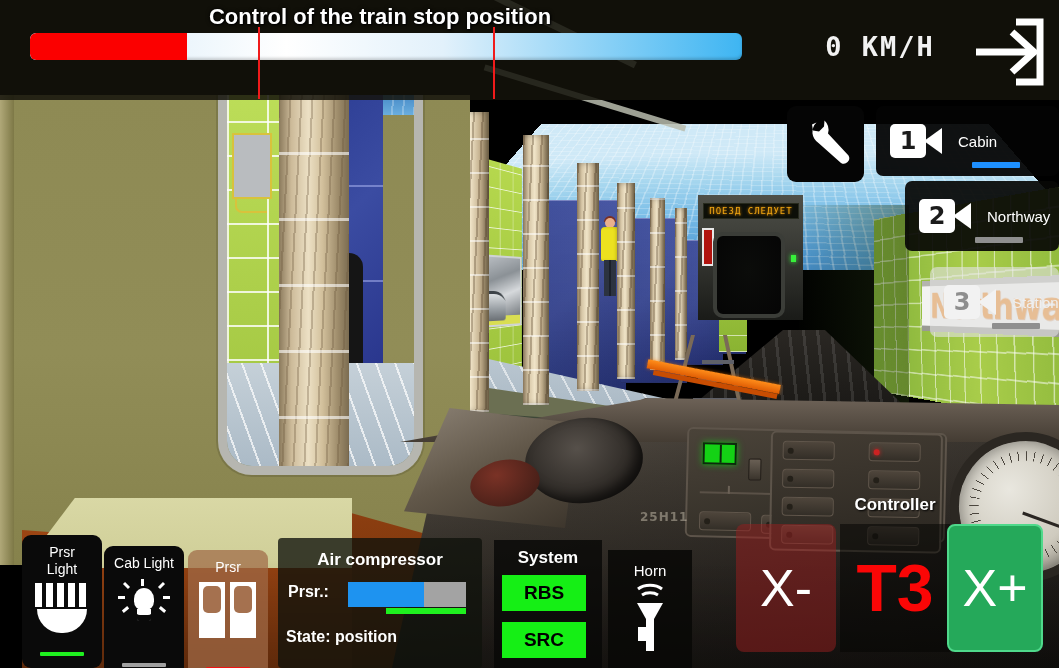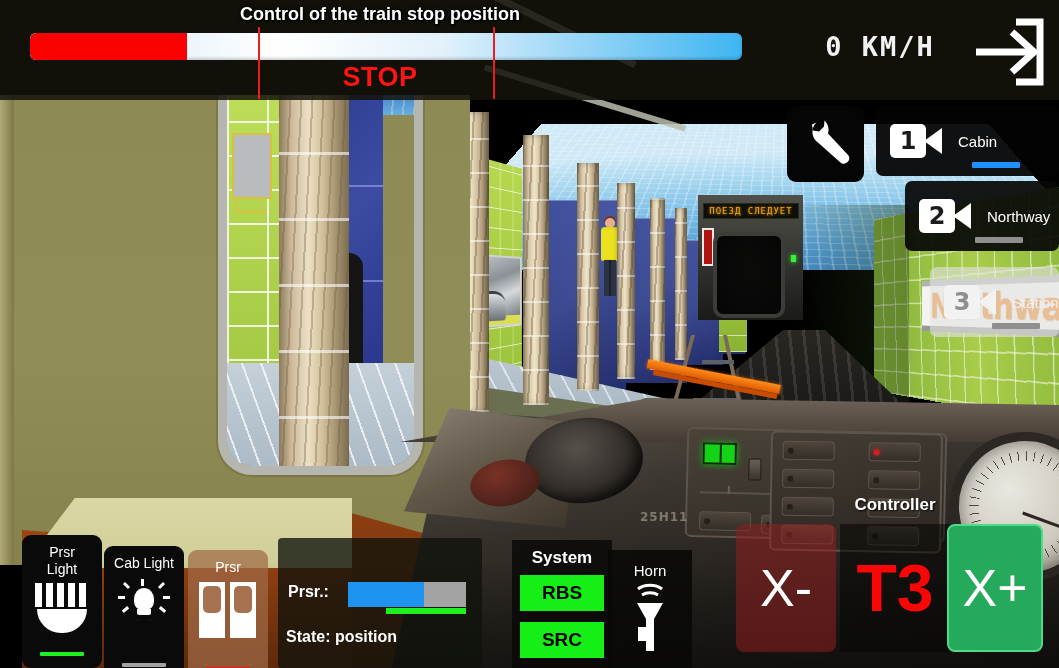--- a/index.html
+++ b/index.html
@@ -359,21 +359,21 @@
     font-size:12px; font-weight:bold; letter-spacing:1px;
   }
 
   
   .hud-top{
     position:absolute; left:0; top:0; width:1059px; height:100px;
     background: rgba(20,19,10,.86);
   }
   .hud-top-title{
     position:absolute; left:0; top:4px; width:760px; text-align:center;
-    color:#fff; font-size:18px; font-weight:bold;
+    color:#fff; font-size:22px; font-weight:bold;
     text-shadow: 0 0 4px rgba(0,0,0,.9), 1px 1px 2px #000;
   }
   .stopbar-wrap{ position:absolute; left:30px; top:33px; width:712px; height:27px; }
   .stopbar{
     position:absolute; inset:0; border-radius:6px; overflow:hidden;
     background: linear-gradient(90deg,#cfe7f7 0%, #ffffff 36%, #e2f1fb 58%, #3eb5f2 100%);
     box-shadow: inset 0 -2px 3px rgba(0,0,0,.18);
   }
   .stopbar-fill{
     position:absolute; left:0; top:0; height:100%;
@@ -465,21 +465,21 @@
   }
   .air-title{ position:absolute; left:0; top:12px; width:100%; text-align:center;
     color:#fff; font-size:17px; font-weight:bold; }
   .air-prsr-lab{ position:absolute; left:10px; top:45px; color:#fff; font-size:16px; font-weight:bold; }
   .air-bar{ position:absolute; left:70px; top:44px; width:118px; height:25px; background:#a3a3a3; }
   .air-bar-fill{ position:absolute; left:0; top:0; height:100%; background:#1e93f0; }
   .air-green{ position:absolute; left:108px; top:70px; width:80px; height:6px; background:#1ff01f; }
   .air-state{ position:absolute; left:8px; top:90px; color:#fff; font-size:16px; font-weight:bold; }
 
   
-  .sys-panel{ position:absolute; left:512px; top:540px; width:100px; height:128px; background:rgba(8,8,6,.80); }
+  .sys-panel{ position:absolute; left:494px; top:540px; width:108px; height:128px; background:rgba(8,8,6,.80); }
   .sys-title{ position:absolute; left:0; top:8px; width:100%; text-align:center; color:#fff; font-size:17px; font-weight:bold; }
   .sys-btn{
     position:absolute; left:8px; width:84px; height:36px; background:#15ef15; cursor:pointer;
     display:flex; align-items:center; justify-content:center;
     color:#000; font-size:19px; font-weight:bold;
   }
   .sys-btn.a{ top:35px; } .sys-btn.b{ top:82px; }
 
   
   .horn-panel{ position:absolute; left:608px; top:550px; width:84px; height:118px; background:rgba(8,8,6,.86); cursor:pointer;}
@@ -673,21 +673,20 @@
     <div class="hud-top-title">Control of the train stop position</div>
 
     <div class="stopbar-wrap">
       <div class="stopbar">
         <div class="stopbar-fill" id="stopFill" style="width: 22%; background: rgb(251, 0, 0);"></div>
       </div>
       <div class="stopbar-mark" id="mark1" style="left: 32%; background: rgb(240, 27, 27);"></div>
       <div class="stopbar-mark" id="mark2" style="left: 65%; background: rgb(240, 27, 27);"></div>
     </div>
 
-    <div class="stop-label">STOP</div>
 
     <div class="speed">0 KM/H</div>
 
     <div class="exit-btn">
       <svg width="76" height="76" viewBox="0 0 76 76">
         <path d="M46 8 H70 V68 H46" fill="none" stroke="#fff" stroke-width="7"></path>
         <line x1="6" y1="38" x2="62" y2="38" stroke="#fff" stroke-width="7"></line>
         <polyline points="42,18 64,38 42,58" fill="none" stroke="#fff" stroke-width="7" stroke-linejoin="miter"></polyline>
       </svg>
     </div>
@@ -761,20 +760,21 @@
   <div class="btn-tall btn-doors">
     <div class="lab">Prsr</div>
     <div class="ico-doors">
       <div class="leaf l"></div>
         <div class="leaf r"></div>
     </div>
     <div class="btn-status" id="stDoors" style="background: rgb(240, 20, 20);"></div>
   </div>
 
   <div class="air-panel">
+    <div class="air-title">Air compressor</div>
     <div class="air-prsr-lab">Prsr.:</div>
     <div class="air-bar">
       <div class="air-bar-fill" id="airFill" style="width: 64%; background: rgb(30, 147, 240);"></div>
     </div>
     <div class="air-green"></div>
     <div class="air-state">State: position</div>
   </div>
 
   <div class="sys-panel">
     <div class="sys-title">System</div>

